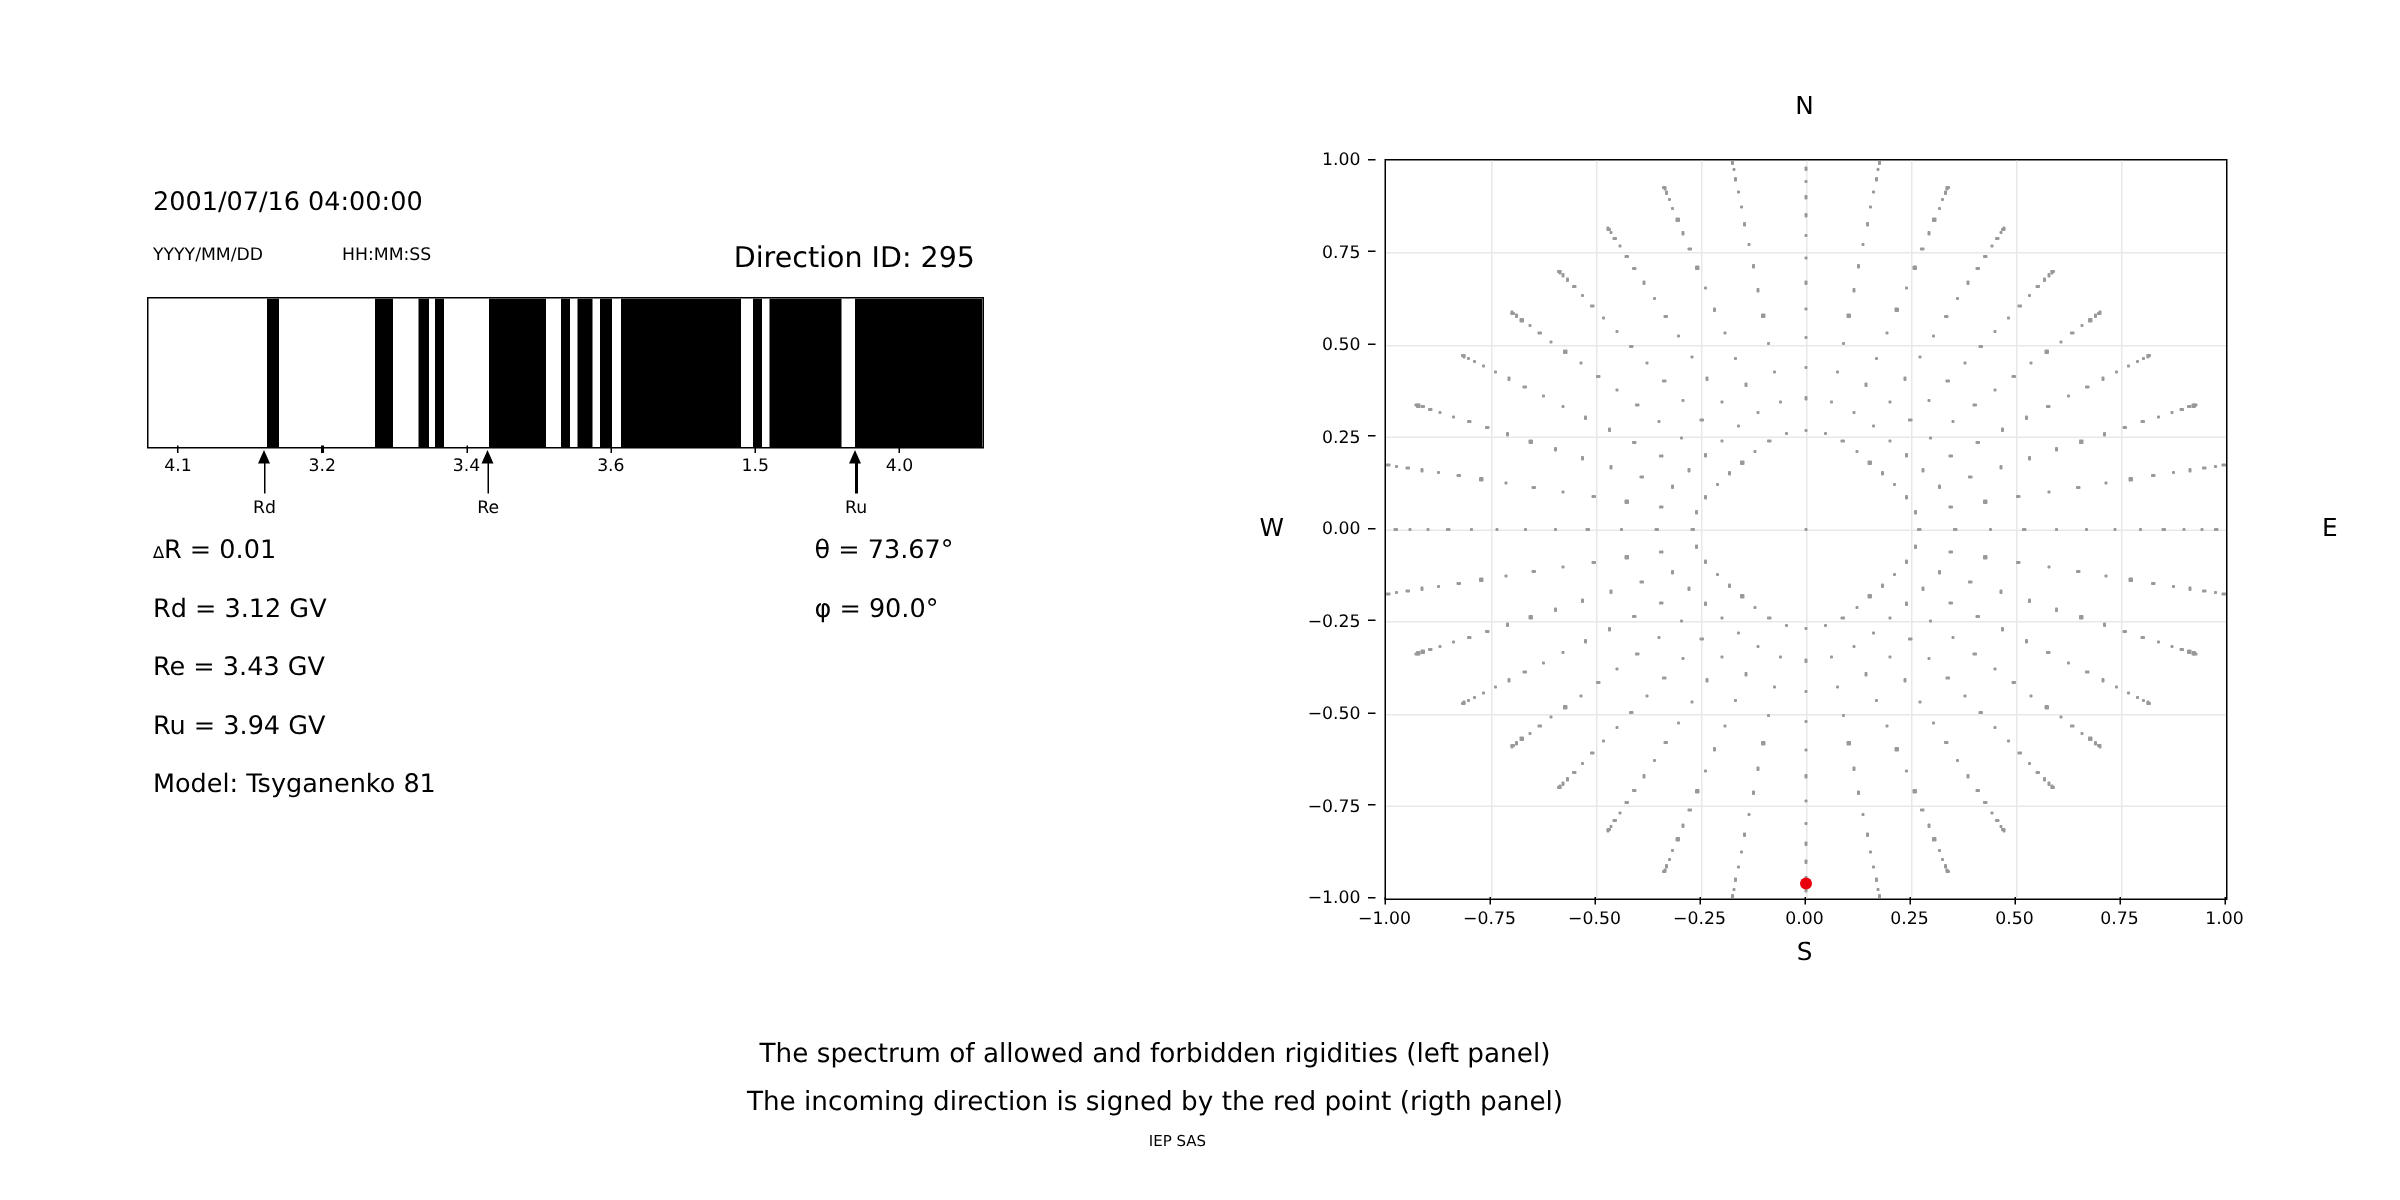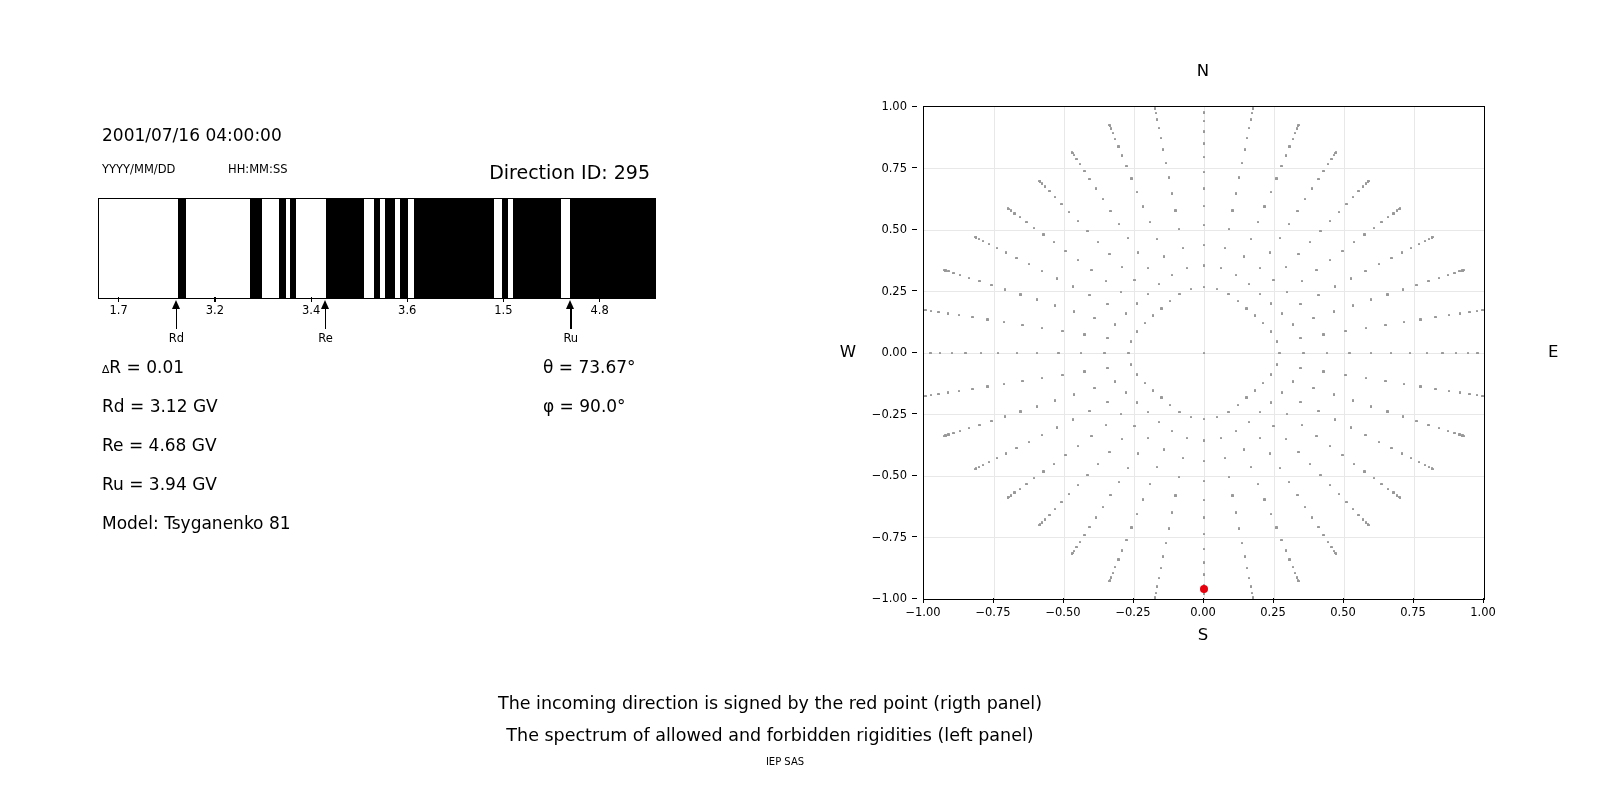--- a/index.html
+++ b/index.html
@@ -42,49 +42,49 @@
         <div class="band" style="left: 285.696px; width: 10.1003px; background: rgb(0, 0, 0);"></div>
         <div class="band" style="left: 301.087px; width: 8.17647px; background: rgb(0, 0, 0);"></div>
         <div class="band" style="left: 315.035px; width: 80.3218px; background: rgb(0, 0, 0);"></div>
         <div class="band" style="left: 402.571px; width: 6.73356px; background: rgb(0, 0, 0);"></div>
         <div class="band" style="left: 413.633px; width: 48.5779px; background: rgb(0, 0, 0);"></div>
         <div class="band" style="left: 471.349px; width: 84.6505px; background: rgb(0, 0, 0);"></div>
       </div>
   </div>
   <div id="spectrum-axis" class="abs" style="left:98px;top:297px;width:556px;height:60px;">
       <div class="tickmark" style="left: 20.1817px; top: 0px; width: 1.2px; height: 4.5px;"></div>
-      <div class="axlabel center" style="left: 2.68166px; top: 5px; width: 36px;">1.7</div>
+      <div class="axlabel center" style="left: 2.68166px; top: 5px; width: 36px;">4.1</div>
       <div class="tickmark" style="left: 116.375px; top: 0px; width: 1.2px; height: 4.5px;"></div>
       <div class="axlabel center" style="left: 98.8754px; top: 5px; width: 36px;">3.2</div>
       <div class="tickmark" style="left: 212.569px; top: 0px; width: 1.2px; height: 4.5px;"></div>
       <div class="axlabel center" style="left: 195.069px; top: 5px; width: 36px;">3.4</div>
       <div class="tickmark" style="left: 308.763px; top: 0px; width: 1.2px; height: 4.5px;"></div>
       <div class="axlabel center" style="left: 291.263px; top: 5px; width: 36px;">3.6</div>
       <div class="tickmark" style="left: 404.957px; top: 0px; width: 1.2px; height: 4.5px;"></div>
       <div class="axlabel center" style="left: 387.457px; top: 5px; width: 36px;">1.5</div>
       <div class="tickmark" style="left: 501.151px; top: 0px; width: 1.2px; height: 4.5px;"></div>
-      <div class="axlabel center" style="left: 483.651px; top: 5px; width: 36px;">4.8</div>
+      <div class="axlabel center" style="left: 483.651px; top: 5px; width: 36px;">4.0</div>
       <div class="arrowhead" style="left: 73.8979px; top: 3px;"></div>
       <div class="arrowshaft" style="left: 77.6479px; top: 11px; height: 21px;"></div>
       <div class="axlabel center" style="left: 60.3979px; top: 33px; width: 36px;">Rd</div>
       <div class="arrowhead" style="left: 222.998px; top: 3px;"></div>
       <div class="arrowshaft" style="left: 226.748px; top: 11px; height: 21px;"></div>
       <div class="axlabel center" style="left: 209.498px; top: 33px; width: 36px;">Re</div>
       <div class="arrowhead" style="left: 468.292px; top: 3px;"></div>
       <div class="arrowshaft" style="left: 472.042px; top: 11px; height: 21px;"></div>
       <div class="axlabel center" style="left: 454.792px; top: 33px; width: 36px;">Ru</div>
     </div>
 
   <div class="abs t17" style="left:102px;top:357px;">
     <span style="font-size:11px;">∆</span><span>R = 0.01</span>
   </div>
   <div class="abs t17" style="left:543px;top:357px;">θ = 73.67°</div>
   <div class="abs t17" style="left:102px;top:396px;">Rd = 3.12 GV</div>
   <div class="abs t17" style="left:543px;top:396px;">φ = 90.0°</div>
-  <div class="abs t17" style="left:102px;top:435px;">Re = 4.68 GV</div>
+  <div class="abs t17" style="left:102px;top:435px;">Re = 3.43 GV</div>
   <div class="abs t17" style="left:102px;top:474px;">Ru = 3.94 GV</div>
   <div class="abs t17" style="left:102px;top:513px;">Model: Tsyganenko 81</div>
 
   <div class="plotbox" style="left:923px;top:106px;width:560px;height:492px;border-width:1.2px;">
     <div id="dir-grid" style="position:absolute;left:0;top:0;right:0;bottom:0;overflow:hidden;">
         <div class="gridline" style="left: 69.5px; top: 0px; width: 1px; height: 492px; background: rgb(232, 232, 232);"></div>
         <div class="gridline" style="left: 139.5px; top: 0px; width: 1px; height: 492px; background: rgb(232, 232, 232);"></div>
         <div class="gridline" style="left: 209.5px; top: 0px; width: 1px; height: 492px; background: rgb(232, 232, 232);"></div>
         <div class="gridline" style="left: 279.5px; top: 0px; width: 1px; height: 492px; background: rgb(232, 232, 232);"></div>
         <div class="gridline" style="left: 349.5px; top: 0px; width: 1px; height: 492px; background: rgb(232, 232, 232);"></div>
@@ -689,18 +689,18 @@
       <div class="tickmark" style="left: 57px; top: 491.5px; width: 5px; height: 1.2px;"></div>
       <div class="axlabel" style="left: 0px; top: 484px; width: 52px; text-align: right;">−1.00</div>
     </div>
 
   <div class="abs center" style="left:1183px;top:61px;width:40px;font-size:16.5px;">N</div>
   <div class="abs center" style="left:1183px;top:625px;width:40px;font-size:16.5px;">S</div>
   <div class="abs" style="left:806px;top:342px;width:50px;text-align:right;font-size:16.5px;">W</div>
   <div class="abs" style="left:1548px;top:342px;width:50px;text-align:left;font-size:16.5px;">E</div>
 
   <div class="abs center" style="left:770px;top:687px;transform:translateX(-50%);width:800px;font-size:17.5px;line-height:32px;">
+    <div>The spectrum of allowed and forbidden rigidities (left panel)</div>
     <div>The incoming direction is signed by the red point (rigth panel)</div>
-    <div>The spectrum of allowed and forbidden rigidities (left panel)</div>
   </div>
   <div class="abs center" style="left:785px;top:756px;transform:translateX(-50%);width:200px;font-size:10px;">IEP SAS</div>
 
 </div>
 
 </body></html>

